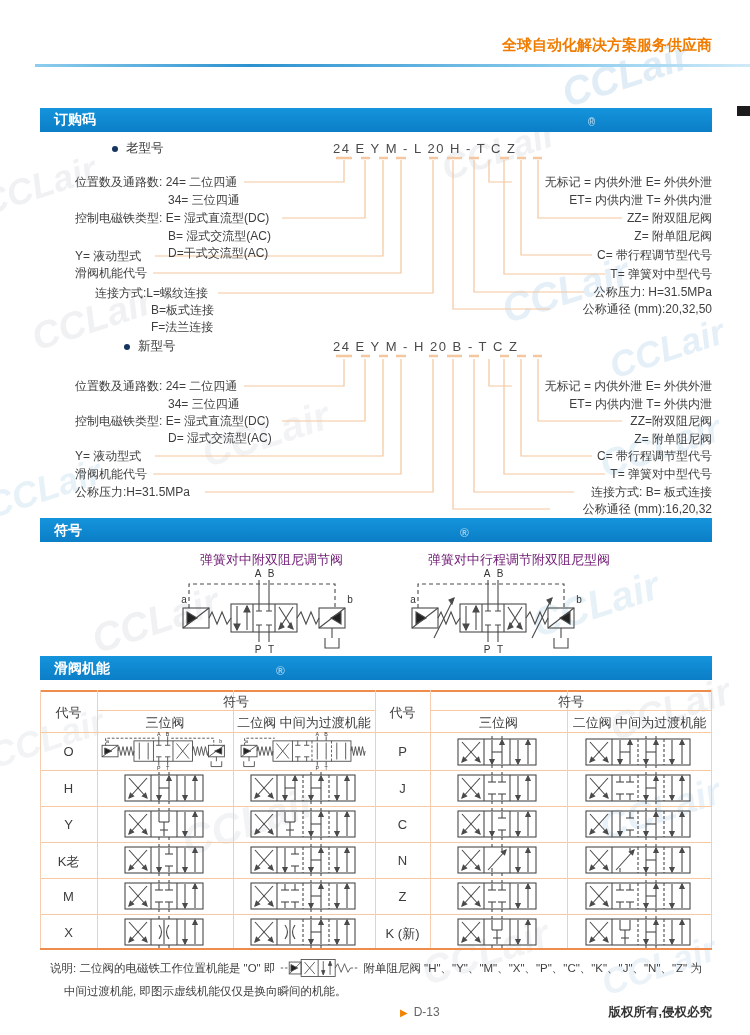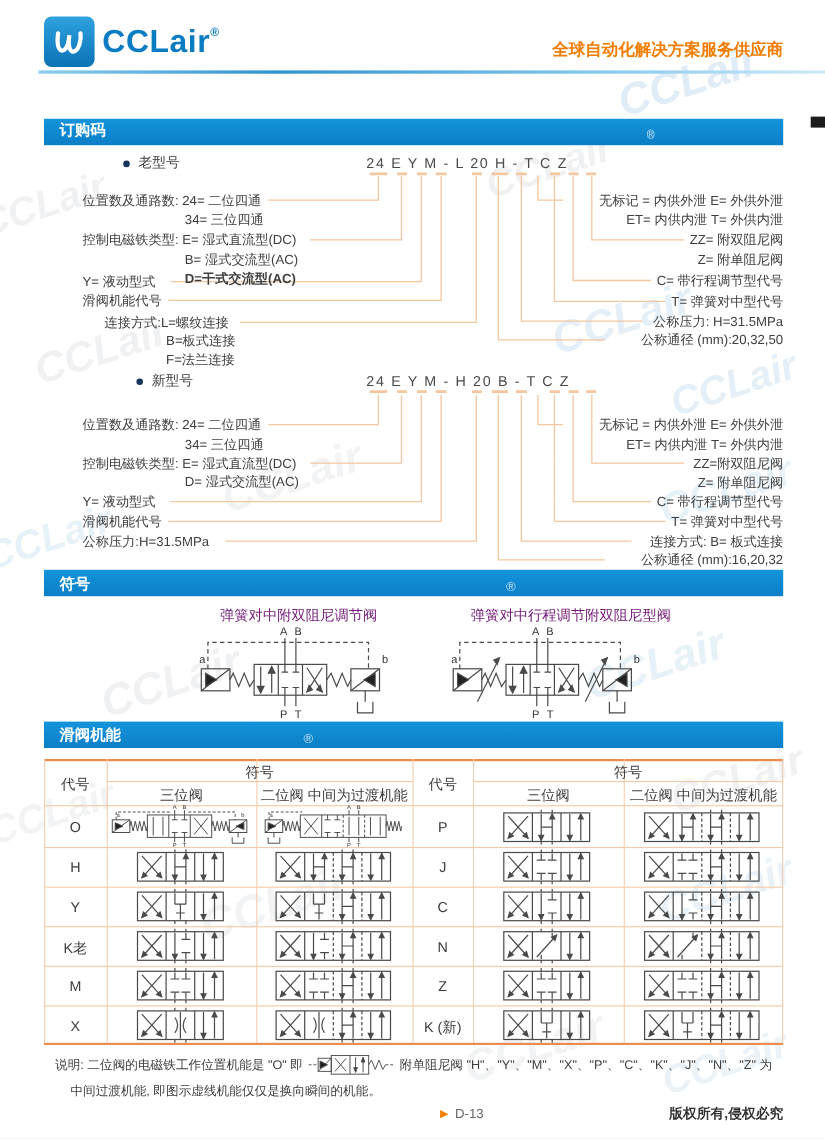--- a/index.html
+++ b/index.html
@@ -54,28 +54,20 @@
   <div class="wm" style="left:-15px;top:468px;font-size:36px;color:rgba(120,175,215,.18)">CCLair</div>
   <div class="wm" style="left:90px;top:598px;font-size:40px;color:rgba(150,158,168,.14)">CCLair</div>
   <div class="wm" style="left:530px;top:582px;font-size:40px;color:rgba(120,175,215,.18)">CCLair</div>
   <div class="wm" style="left:608px;top:688px;font-size:38px;color:rgba(150,158,168,.14)">CCLair</div>
   <div class="wm" style="left:-12px;top:718px;font-size:36px;color:rgba(150,158,168,.12)">CCLair</div>
   <div class="wm" style="left:180px;top:798px;font-size:42px;color:rgba(150,158,168,.12)">CCLair</div>
   <div class="wm" style="left:598px;top:788px;font-size:38px;color:rgba(120,175,215,.16)">CCLair</div>
   <div class="wm" style="left:420px;top:930px;font-size:40px;color:rgba(150,158,168,.12)">CCLair</div>
   <div class="wm" style="left:600px;top:945px;font-size:36px;color:rgba(120,175,215,.15)">CCLair</div>
 
-  <div class="abs" style="left:40px;top:15px;display:flex;align-items:center;">
-    <span class="logo-box">
-      <svg width="34" height="34" viewBox="0 0 40 40">
-        <path d="M8 11 C6 26 10 31 14 29 C18 27 20 18 20 13 C18 28 22 32 26 30 C30 28 33 19 32 11" stroke="#ffffff" stroke-width="4.5" fill="none" stroke-linecap="round"></path>
-      </svg>
-    </span>
-    <span class="logo-text"><span>CCLair</span><sup class="logo-reg">®</sup></span>
-  </div>
   <div class="abs tagline" style="right:38px;top:36px;">全球自动化解决方案服务供应商</div>
   <div class="abs hdr-line" style="left:35px;top:64px;width:715px;"></div>
 
   <div class="abs bar" style="top:108px;font-family:Liberation Mono, monospace;">
     <span>订购码</span>
     <span class="bar-reg" style="left:548px;">®</span>
   </div>
   <div class="abs black-tab" style="left:737px;top:106px;width:13px;height:10px;"></div>
 
   <svg class="abs" style="left:0;top:0;z-index:1;pointer-events:none;" width="750" height="530" viewBox="0 0 750 530">
@@ -90,21 +82,21 @@
   <div class="abs bullet" style="left:112px;top:140px;">
     <span class="dot"></span>
     <span>老型号</span>
   </div>
   <div class="abs code" style="left:333px;top:141px;">24 E Y M - L 20 H - T C Z</div>
 
   <div class="abs olabel" style="left:75px;top:176px;">位置数及通路数: 24= 二位四通</div>
   <div class="abs olabel" style="left:168px;top:194px;">34= 三位四通</div>
   <div class="abs olabel" style="left:75px;top:212px;">控制电磁铁类型: E= 湿式直流型(DC)</div>
   <div class="abs olabel" style="left:168px;top:230px;">B= 湿式交流型(AC)</div>
-  <div class="abs olabel" style="left:168px;top:247px;font-weight:bold;">D=干式交流型(AC)</div>
+  <div class="abs olabel" style="left:168px;top:247px;">D=干式交流型(AC)</div>
   <div class="abs olabel" style="left:75px;top:250px;">Y= 液动型式</div>
   <div class="abs olabel" style="left:75px;top:267px;">滑阀机能代号</div>
   <div class="abs olabel" style="left:95px;top:287px;">连接方式:L=螺纹连接</div>
   <div class="abs olabel" style="left:151px;top:304px;">B=板式连接</div>
   <div class="abs olabel" style="left:151px;top:321px;">F=法兰连接</div>
 
   <div class="abs olabel r" style="right:38px;top:176px;">无标记 = 内供外泄   E= 外供外泄</div>
   <div class="abs olabel r" style="right:38px;top:194px;">ET= 内供内泄   T= 外供内泄</div>
   <div class="abs olabel r" style="right:38px;top:212px;">ZZ= 附双阻尼阀</div>
   <div class="abs olabel r" style="right:38px;top:230px;">Z= 附单阻尼阀</div>

